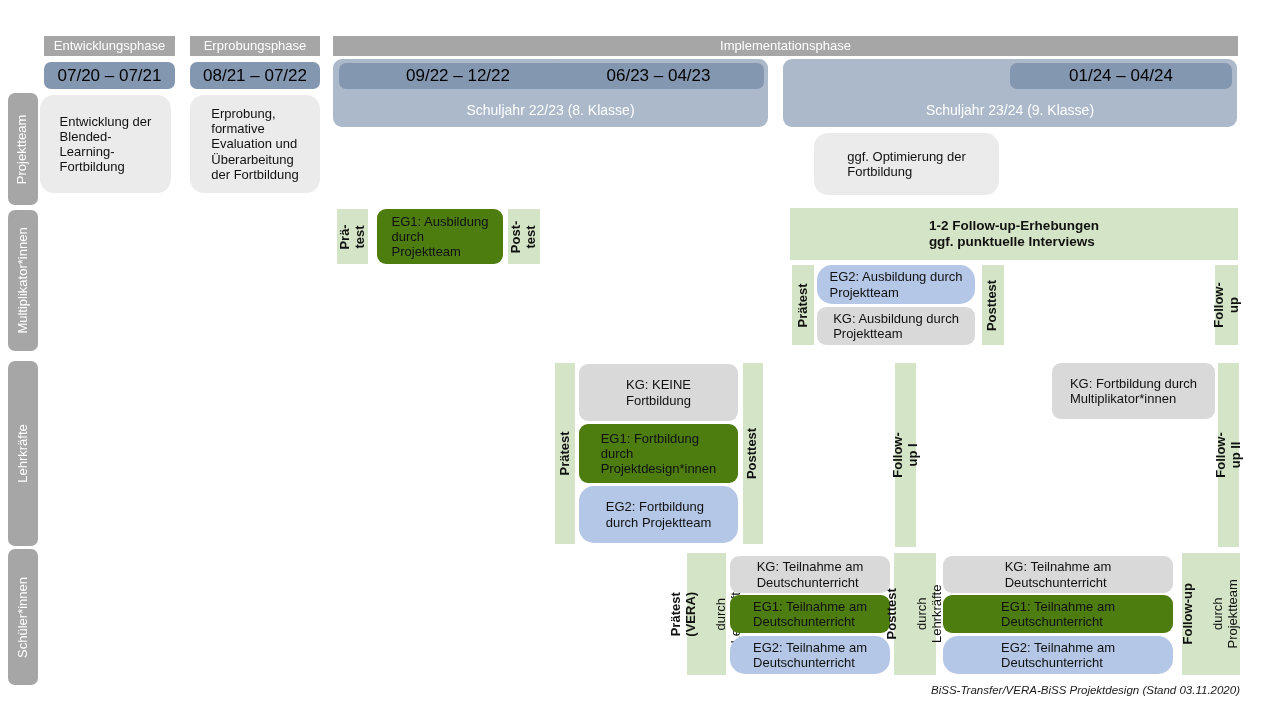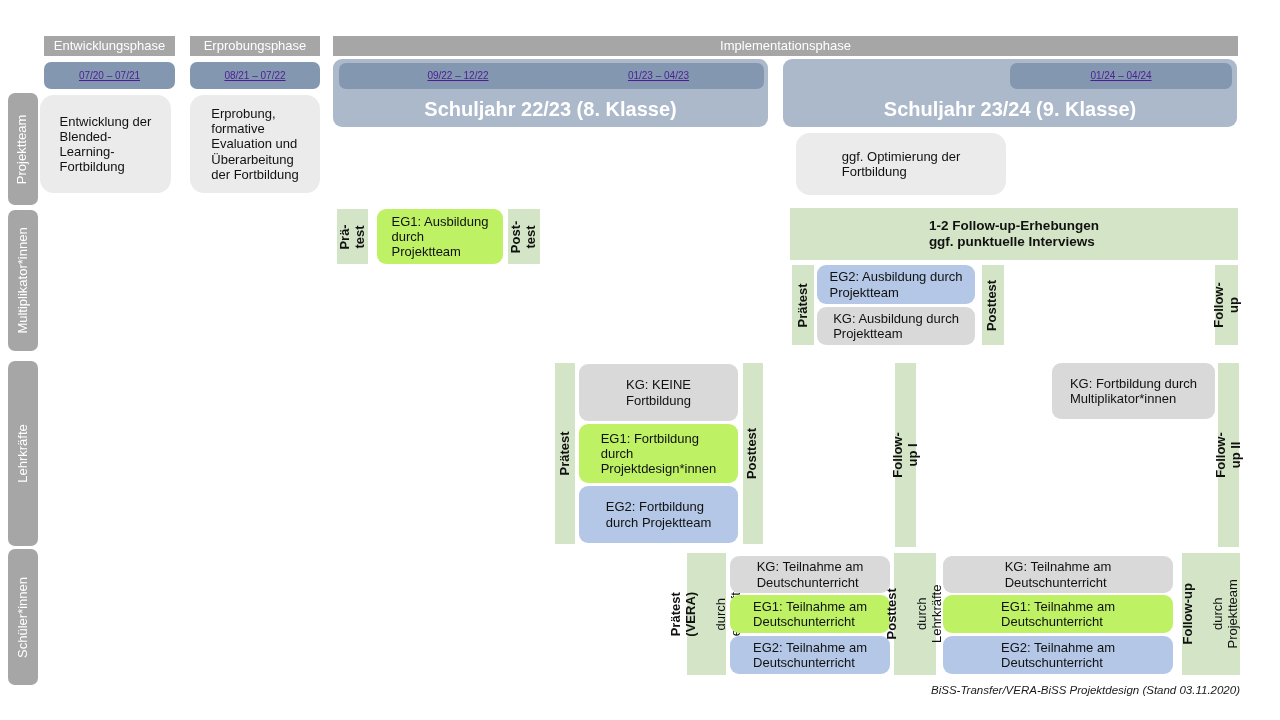--- a/index.html
+++ b/index.html
@@ -5,27 +5,27 @@
   html,body{margin:0;padding:0;background:#fff;}
   #canvas{
     position:relative;width:1280px;height:720px;background:#ffffff;
     font-family:"Liberation Sans",sans-serif;overflow:hidden;color:#111;
   }
   .box{
     position:absolute;display:flex;align-items:center;justify-content:center;
     text-align:left;white-space:pre-line;line-height:1.16;font-size:13px;color:#111;
   }
   .bar   {background:#a6a6a6;color:#ffffff;font-size:13px;}
-  .date  {background:#8497b0;color:#4c1d95;font-size:10px;border-radius:7px;text-decoration:underline;}
+  .date  {background:#8497b0;color:#000000;font-size:17px;border-radius:7px;}
   .sjband{background:#acb9ca;border-radius:9px;}
-  .sjlbl {background:transparent;color:#ffffff;font-weight:bold;font-size:20px;}
+  .sjlbl {background:transparent;color:#ffffff;font-weight:normal;font-size:14px;}
   .lgray {background:#ebebeb;border-radius:14px;}
   .kg    {background:#d9d9d9;border-radius:9px;}
-  .eg1   {background:#bef264;border-radius:9px;}
-  .eg2   {background:#b4c7e7;border-radius:9px;}
+  .eg1   {background:#4d7c0f;border-radius:9px;}
+  .eg2   {background:#b4c7e7;border-radius:15px;}
   .green {background:#d3e5c6;}
   .greenbig{background:#d3e5c6;font-weight:bold;font-size:13.5px;}
   .rowlbl{background:#a6a6a6;border-radius:7px;}
   .vwrap{position:absolute;display:flex;align-items:center;justify-content:center;}
   .vtext{
     transform:rotate(-90deg);white-space:pre-line;text-align:center;
     line-height:1.15;font-size:13px;color:#111;
   }
   .vtext span{display:block;white-space:pre-line;}
   .b{font-weight:bold;}
@@ -44,21 +44,21 @@
   <div class="box bar" style="left:190px;top:36px;width:130px;height:20px">Erprobungsphase</div>
   <div class="box bar" style="left:333px;top:36px;width:905px;height:20px">Implementationsphase</div>
 
   <div class="box date" style="left:44px;top:62px;width:131px;height:27px">07/20 – 07/21</div>
   <div class="box date" style="left:190px;top:62px;width:130px;height:27px">08/21 – 07/22</div>
 
   <div class="box sjband" style="left:333px;top:59px;width:435px;height:68px"></div>
   <div class="box sjband" style="left:783px;top:59px;width:454px;height:68px"></div>
 
   <div class="box date" style="left:339px;top:63px;width:238px;height:26px">09/22 – 12/22</div>
-  <div class="box date" style="left:553px;top:63px;width:211px;height:26px">01/23 – 04/23</div>
+  <div class="box date" style="left:553px;top:63px;width:211px;height:26px">06/23 – 04/23</div>
   <div class="box sjlbl" style="left:333px;top:99px;width:435px;height:22px">Schuljahr 22/23 (8. Klasse)</div>
 
   <div class="box date" style="left:1010px;top:63px;width:222px;height:26px">01/24 – 04/24</div>
   <div class="box sjlbl" style="left:783px;top:99px;width:454px;height:22px">Schuljahr 23/24 (9. Klasse)</div>
 
   <div class="vwrap rowlbl" style="left:8px;top:93px;width:30px;height:112px">
     <div class="vtext white">Projektteam</div>
   </div>
   <div class="vwrap rowlbl" style="left:8px;top:210px;width:30px;height:141px">
     <div class="vtext white">Multiplikator*innen</div>
@@ -72,21 +72,21 @@
 
   <div class="box lgray" style="left:40px;top:95px;width:131px;height:98px">Entwicklung der
 Blended-
 Learning-
 Fortbildung</div>
   <div class="box lgray" style="left:190px;top:95px;width:130px;height:98px">Erprobung,
 formative
 Evaluation und
 Überarbeitung
 der Fortbildung</div>
-  <div class="box lgray" style="left:796px;top:133px;width:210px;height:62px">ggf. Optimierung der
+  <div class="box lgray" style="left:814px;top:133px;width:185px;height:62px">ggf. Optimierung der
 Fortbildung</div>
 
   <div class="vwrap green" style="left:337px;top:209px;width:31px;height:55px">
     <div class="vtext b">Prä-
 test</div>
   </div>
   <div class="box eg1" style="left:377px;top:209px;width:126px;height:55px">EG1: Ausbildung
 durch
 Projektteam</div>
   <div class="vwrap green" style="left:508px;top:209px;width:32px;height:55px">

